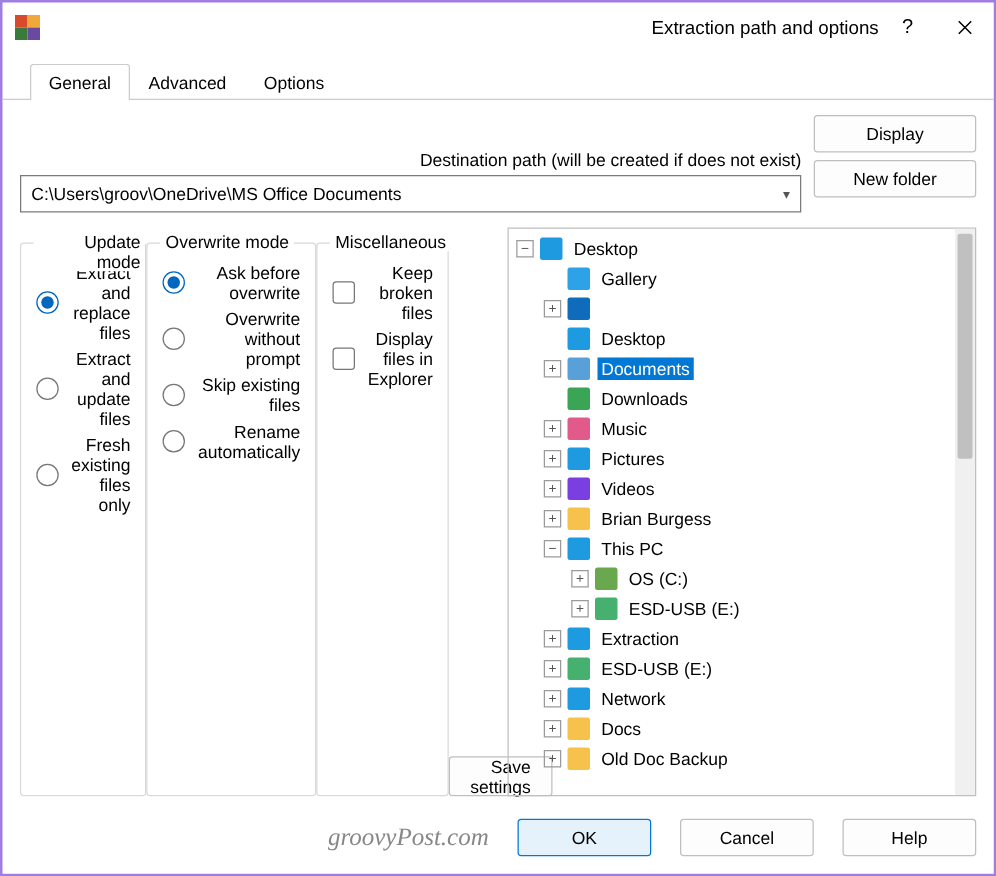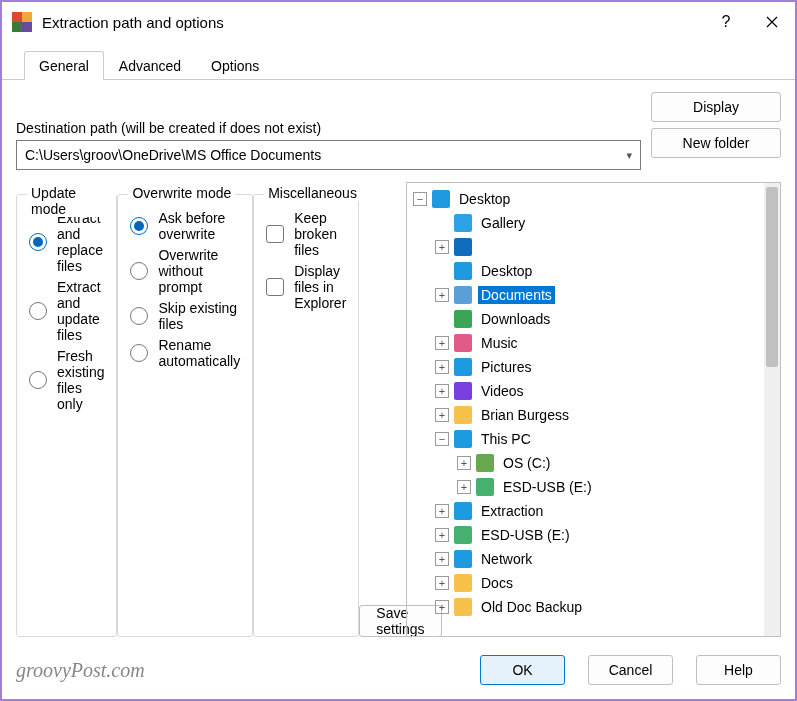--- a/index.html
+++ b/index.html
@@ -1,17 +1,17 @@
 <!DOCTYPE html>
 <html><head>
 <meta charset="utf-8">
 <style>
   * { box-sizing: border-box; }
   body { margin: 0; font-family: "Segoe UI", Tahoma, sans-serif; font-size: 14px; color: #000; background: #fff; }
-  .dialog { width: 797px; height: 701px; border: 2px solid #a07ee0; display: flex; flex-direction: column; background: #fff; }
+  .dialog { width: 797px; height: 701px; border: 2px solid #a07ee0; display: flex; flex-direction: column; background: #fff; text-align: right; }
   .titlebar { display: flex; align-items: center; height: 40px; padding: 0 0 0 10px; }
   .titlebar .appicon { width: 20px; height: 20px; display: flex; flex-wrap: wrap; margin-right: 10px; }
   .titlebar .appicon span { width: 10px; height: 10px; }
   .titlebar .title { flex: 1; font-size: 15px; }
   .titlebar .winbtn { width: 46px; height: 40px; display: flex; align-items: center; justify-content: center; font-size: 16px; }
   .tabs { display: flex; padding: 2px 10px 0 22px; border-bottom: 1px solid #ccc; margin-top: 6px; }
   .tab { padding: 6px 14px; border: 1px solid transparent; border-bottom: none; cursor: default; position: relative; top: 1px; }
   .tab.active { border-color: #ccc; background: #fff; border-radius: 3px 3px 0 0; }
   .content { flex: 1; display: flex; padding: 12px 14px 10px 14px; gap: 10px; }
   .leftcol { width: 380px; display: flex; flex-direction: row; }
@@ -36,21 +36,21 @@
   .scrollbar { width: 16px; background: #f0f0f0; position: relative; }
   .scrollthumb { position: absolute; left: 2px; right: 2px; top: 4px; height: 180px; background: #c0c0c0; border-radius: 2px; }
   .node { display: flex; align-items: center; height: 24px; white-space: nowrap; }
   .expander { width: 14px; height: 14px; border: 1px solid #9a9a9a; display: flex; align-items: center; justify-content: center; font-size: 11px; line-height: 1; margin-right: 5px; color: #555; flex: 0 0 14px; }
   .expander.blank { border: none; }
   .nodeicon { width: 18px; height: 18px; margin-right: 6px; flex: 0 0 18px; border-radius: 2px; }
   .nodelabel { padding: 1px 3px; }
   .nodelabel.selected { background: #0078d4; color: #fff; }
   .footer { display: flex; align-items: center; padding: 8px 14px 14px 14px; gap: 23px; }
   .watermark { flex: 1; font-family: Georgia, serif; font-style: italic; color: #888787; font-size: 20px; }
-  .footer .btn { width: 85px; }
+  .footer .btn { width: 107px; }
   .desttop { display: flex; align-items: flex-end; gap: 10px; }
   .desttop .leftofpath { flex: 1; }
 </style>
 </head>
 <body>
 
 <div class="dialog">
 
   <div class="titlebar">
     <div class="appicon">

